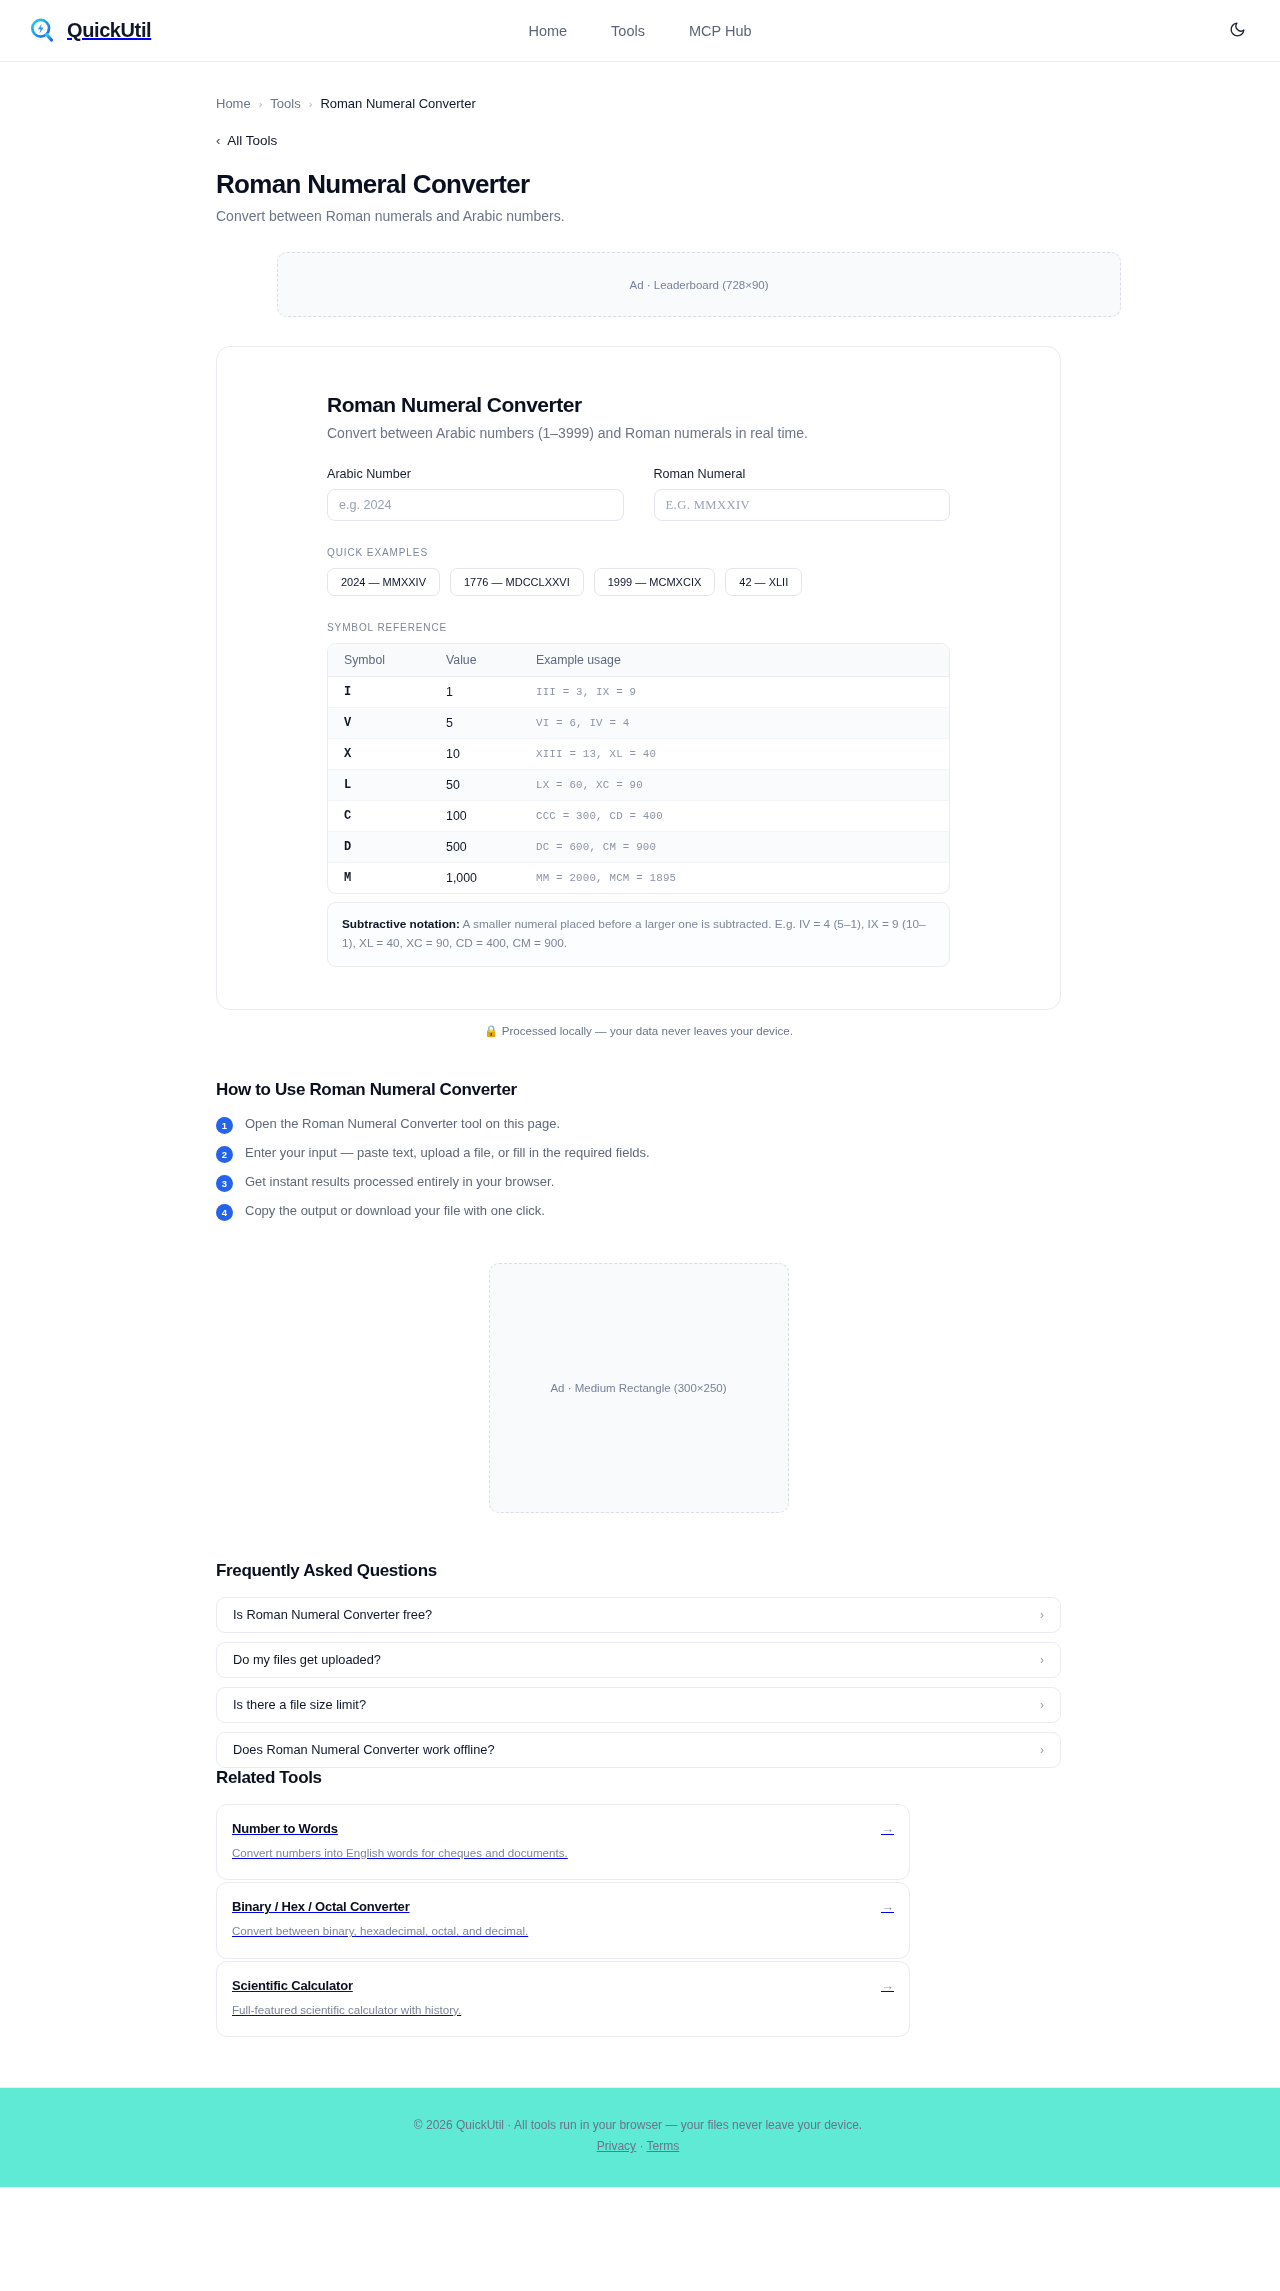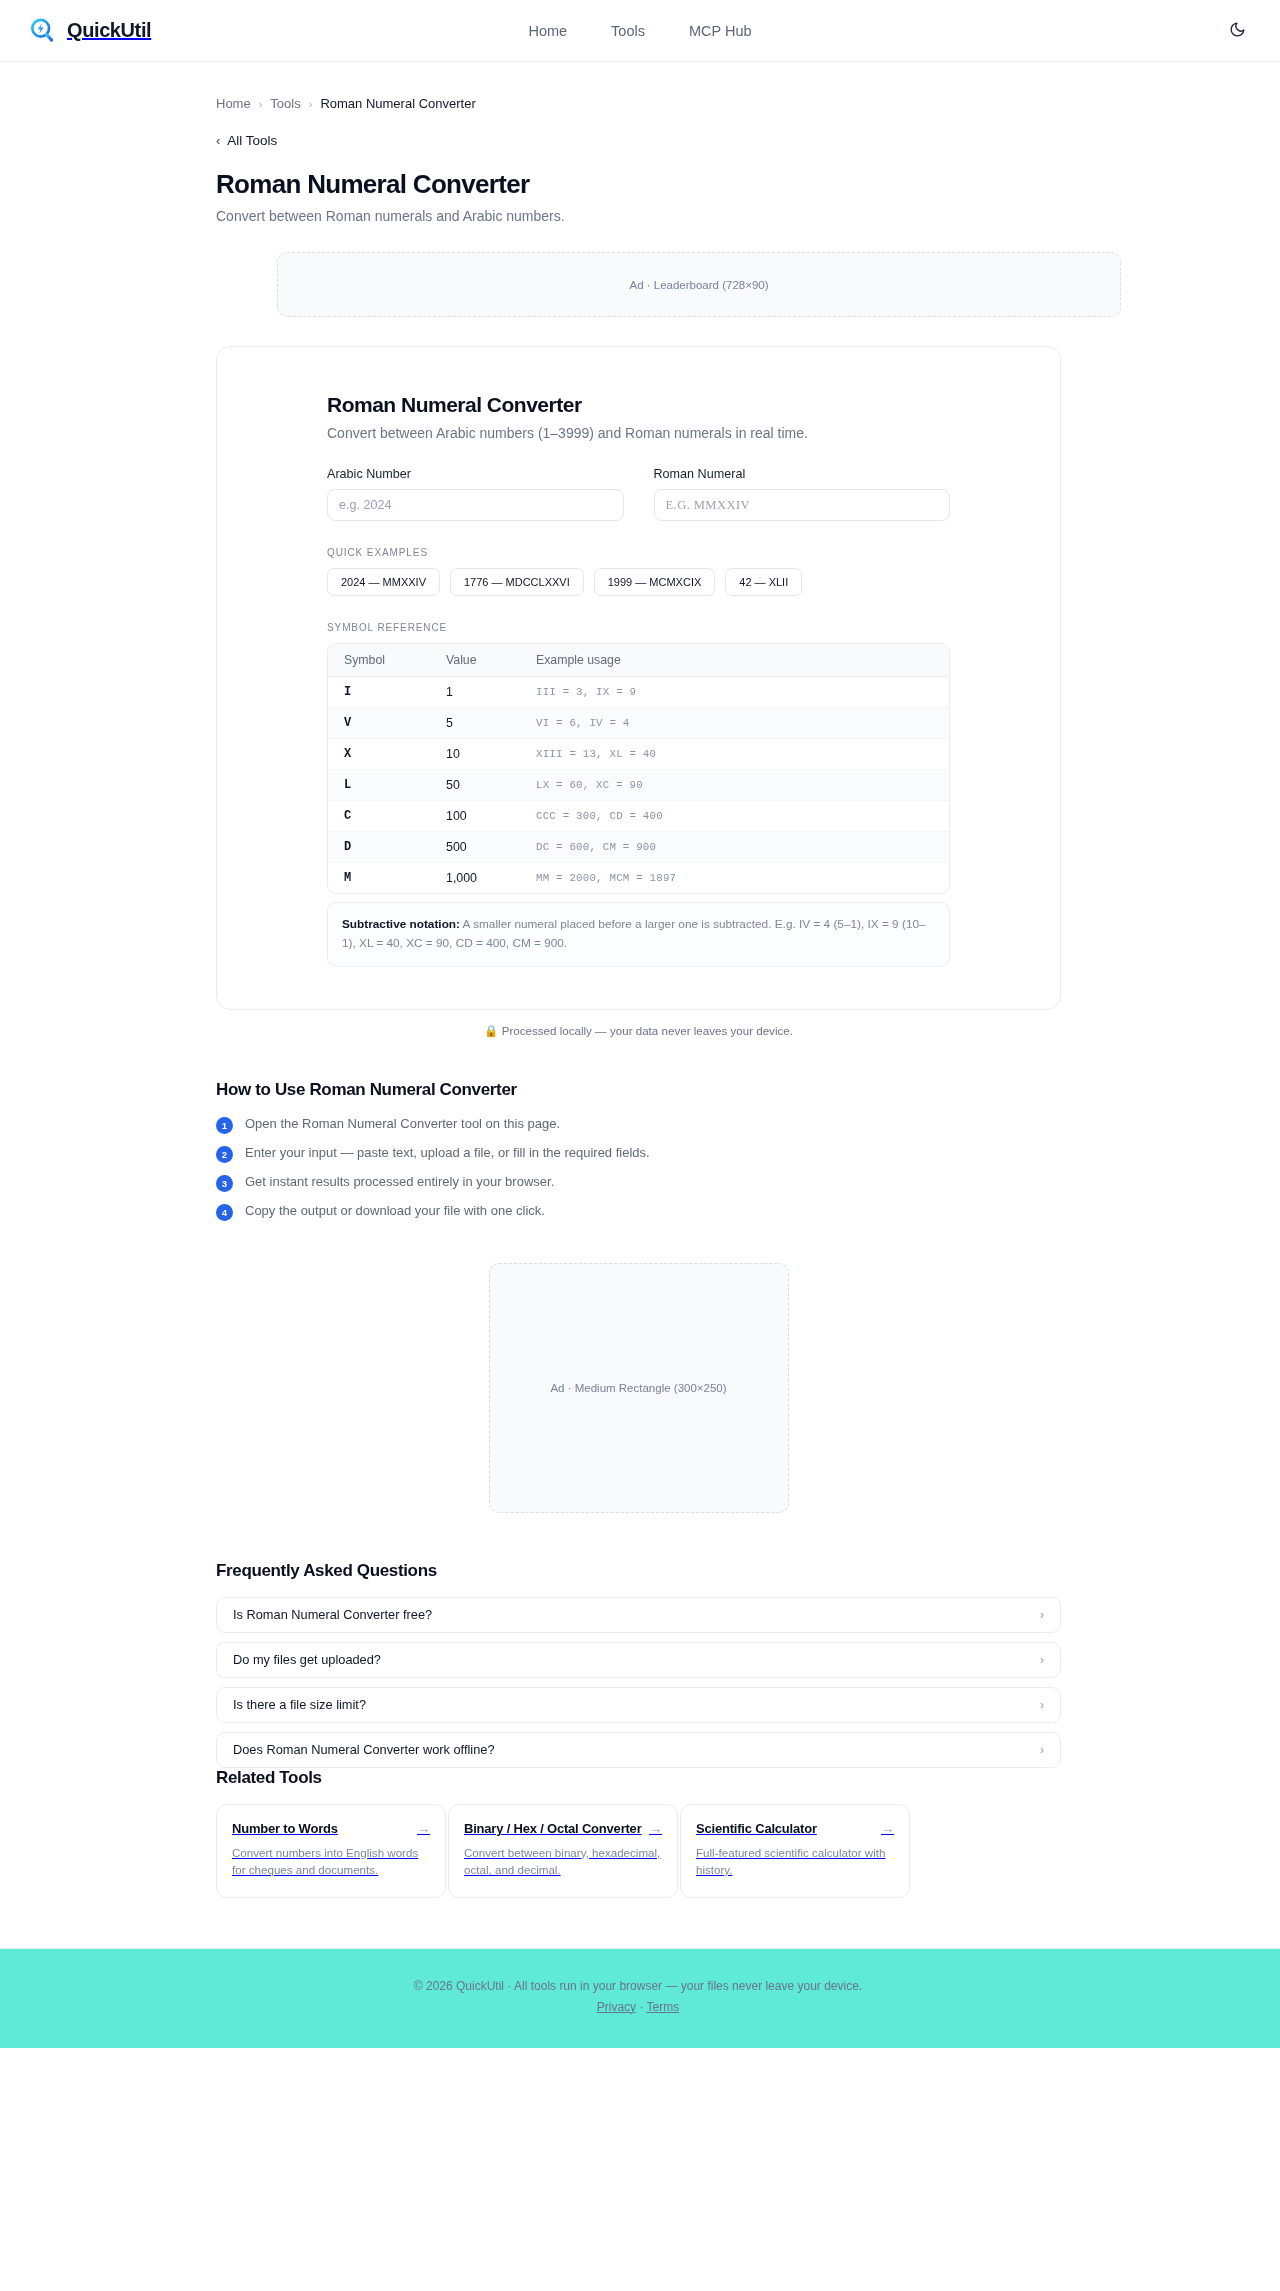--- a/index.html
+++ b/index.html
@@ -236,21 +236,21 @@
     height: 36px;
     display: flex; align-items: center;
     padding: 0 16px;
     cursor: pointer;
   }
   .faq-q { font-size: 12.8px; color: #0f1729; }
   .faq-chev { margin-left: auto; color: #9aa2b2; font-size: 12px; line-height: 1; }
 
   
   .related { margin-left: 216px; width: 694px; }
-  .related-grid { margin-top: 16px; display: flex; gap: 2px; }
+  .related-grid { margin-top: 16px; display: flex; gap: 2px; flex-direction: column; }
   .related-card {
     flex: 1;
     border: 1px solid #eaecf1;
     border-radius: 11px;
     background: #fff;
     padding: 16px 15px 18px 15px;
     cursor: pointer;
   }
   .related-head { display: flex; align-items: center; }
   .related-title { font-size: 13px; font-weight: 700; color: #0b1020; letter-spacing: -0.2px; }
@@ -390,21 +390,21 @@
             <td class="ex-cell">CCC = 300, CD = 400</td>
           </tr>
           <tr class="alt">
             <td class="sym-cell">D</td>
             <td>500</td>
             <td class="ex-cell">DC = 600, CM = 900</td>
           </tr>
           <tr>
             <td class="sym-cell">M</td>
             <td>1,000</td>
-            <td class="ex-cell">MM = 2000, MCM = 1897</td>
+            <td class="ex-cell">MM = 2000, MCM = 1895</td>
           </tr>
         </tbody>
       </table>
     </div>
 
     <div class="note-box">
       <b>Subtractive notation:</b><span> A smaller numeral placed before a larger one is subtracted. E.g. IV = 4 (5–1), IX = 9 (10–1), XL = 40, XC = 90, CD = 400, CM = 900.</span>
     </div>
   </section>
 

